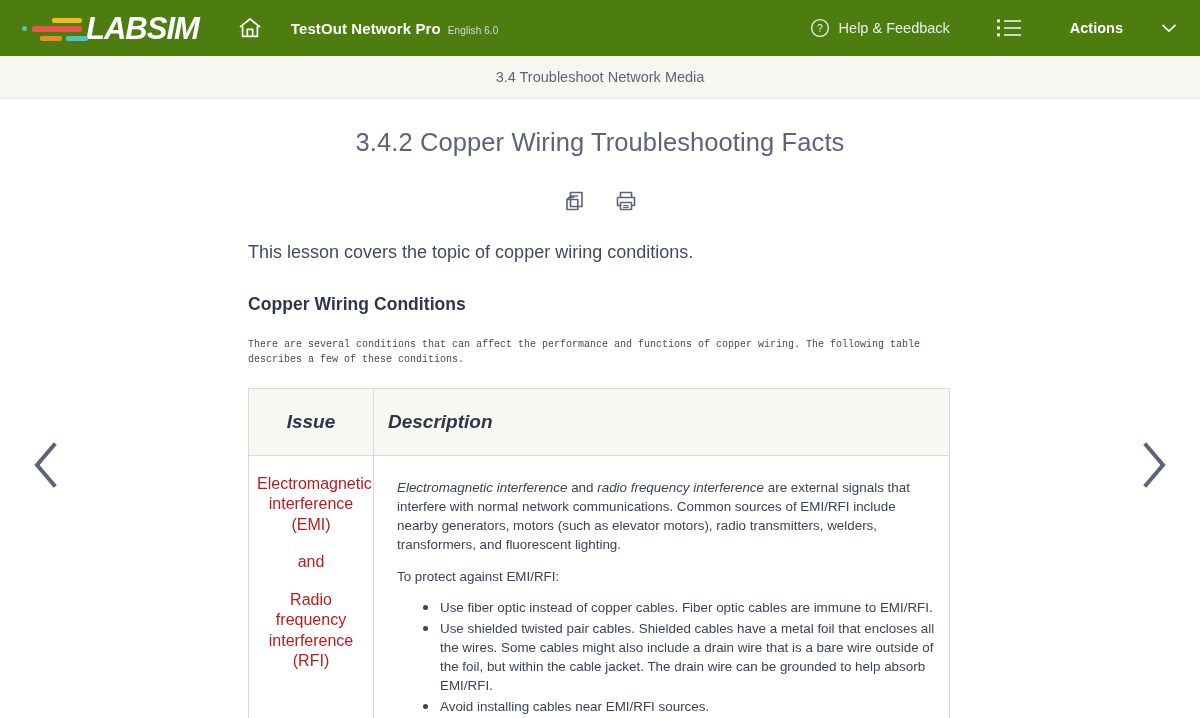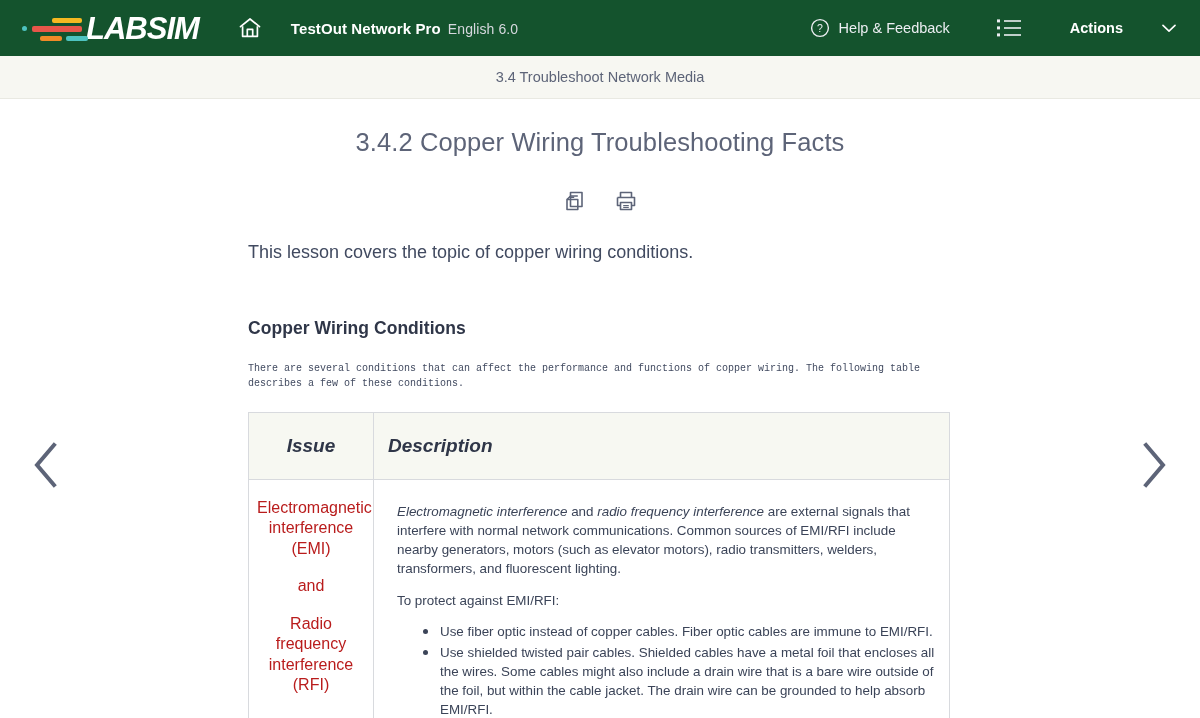--- a/index.html
+++ b/index.html
@@ -6,21 +6,21 @@
   html, body {
     width: 1200px; height: 718px;
     overflow: hidden;
     background: #ffffff;
     font-family: "Liberation Sans", sans-serif;
   }
 
   
   .topbar {
     height: 56px;
-    background: #14532d;
+    background: #4d7c0f;
     display: flex;
     align-items: center;
     padding: 0 24px 0 22px;
     position: relative;
   }
   .logo-wrap { display: flex; align-items: center; }
   .logo-marks {
     position: relative;
     width: 66px; height: 30px;
     margin-right: 2px;
@@ -45,21 +45,21 @@
   .course-name {
     margin-left: 28px;
     color: #ffffff;
     font-size: 15px;
     font-weight: bold;
     letter-spacing: .1px;
   }
   .course-lang {
     margin-left: 7px;
     color: #d6d8de;
-    font-size: 14px;
+    font-size: 10px;
     font-weight: normal;
   }
 
   .topbar-right {
     margin-left: auto;
     display: flex;
     align-items: center;
   }
   .help-link {
     display: flex; align-items: center;
@@ -130,21 +130,21 @@
   .tool-btn { cursor: pointer; display: flex; }
 
   .intro {
     margin-top: 25px;
     font-size: 18px;
     color: #414a60;
     line-height: 1.5;
   }
 
   .sec-head {
-    margin-top: 52px;
+    margin-top: 28px;
     font-size: 17.5px;
     font-weight: bold;
     color: #2f3648;
     letter-spacing: .05px;
   }
 
   .para {
     margin-top: 23px;
     font-size: 10px;
     color: #414a60;

